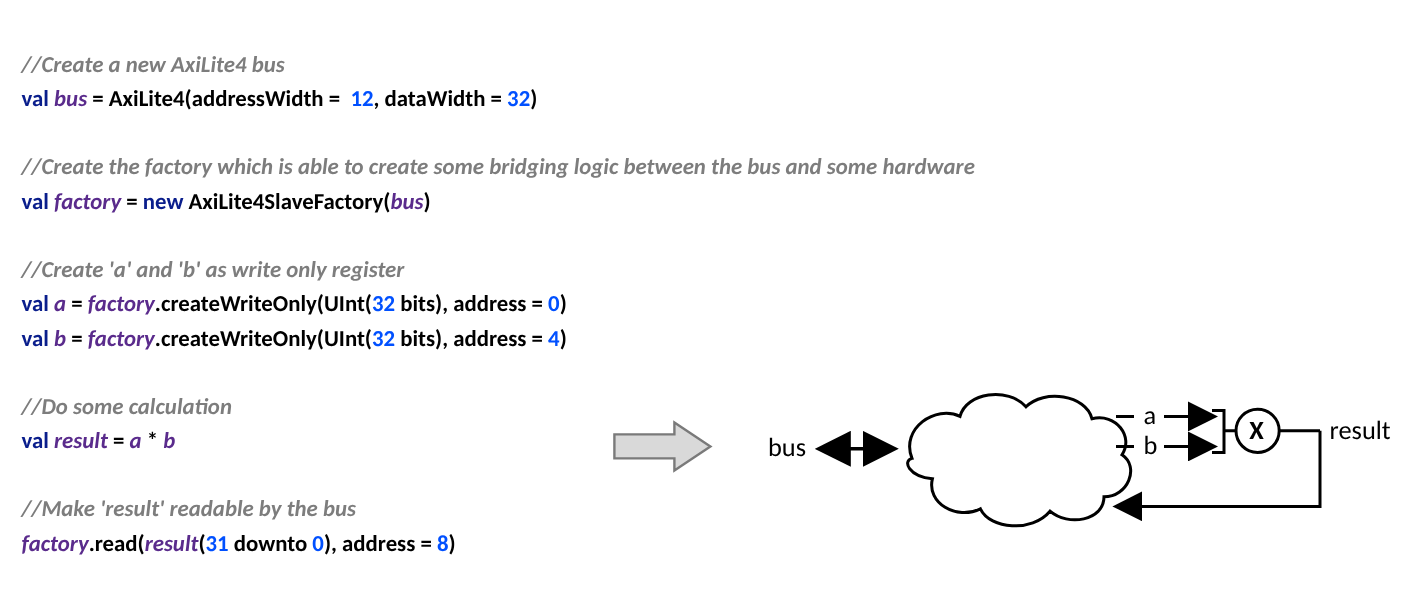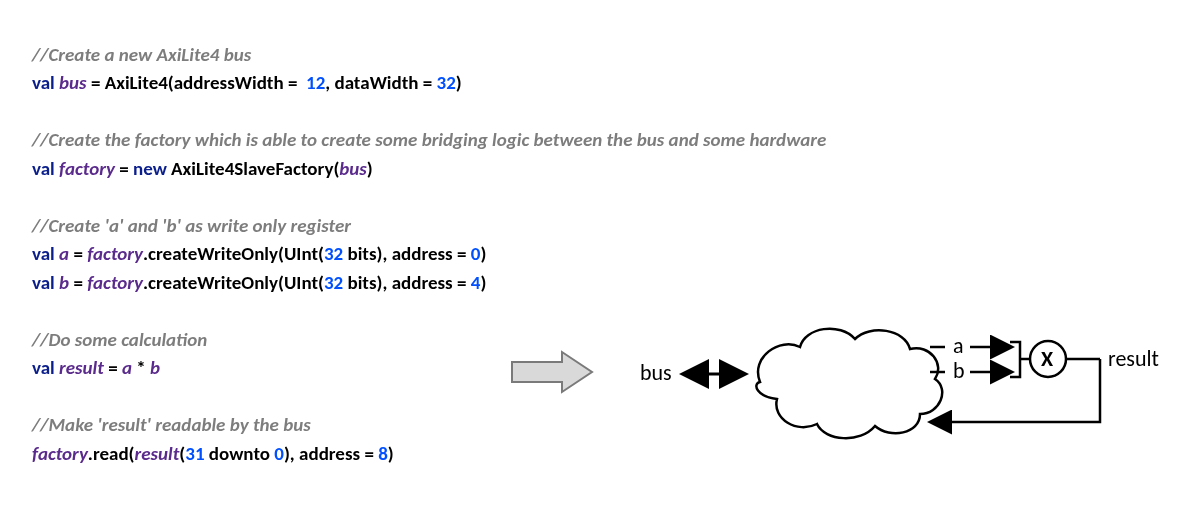--- a/index.html
+++ b/index.html
@@ -1,16 +1,16 @@
 <!DOCTYPE html>
 <html><head>
 <meta charset="utf-8">
 <style>
   html,body{margin:0;padding:0;background:#fff;font-family:"Calibri","Segoe UI",Arial,sans-serif;font-size:19px;line-height:1.5;color:#000;}
-  .page{position:relative;width:1184px;height:509px;padding:12px 32px;box-sizing:border-box;}
+  .page{position:relative;width:1184px;height:509px;padding:12px 18px;box-sizing:border-box;}
   .code{white-space:pre;font-family:"Calibri","Segoe UI",Arial,sans-serif;font-weight:bold;}
   .cm{color:#7d7d7d;font-style:italic;}
   .kw{color:#0a1e8c;font-weight:bold;}
   .id{color:#5a2b8c;font-style:italic;}
   .pl{color:#000;}
   .num{color:#0050ff;font-weight:bold;}
   .diagram{position:absolute;left:500px;top:312px;width:680px;height:150px;}
   .label{font-family:"Calibri","Segoe UI",Arial,sans-serif;font-size:22px;fill:#000;}
 </style>
 </head>

